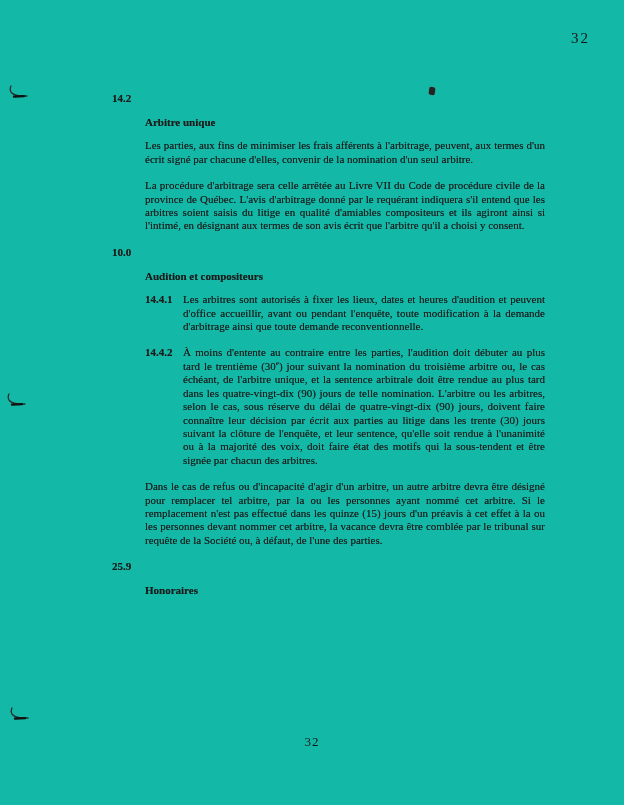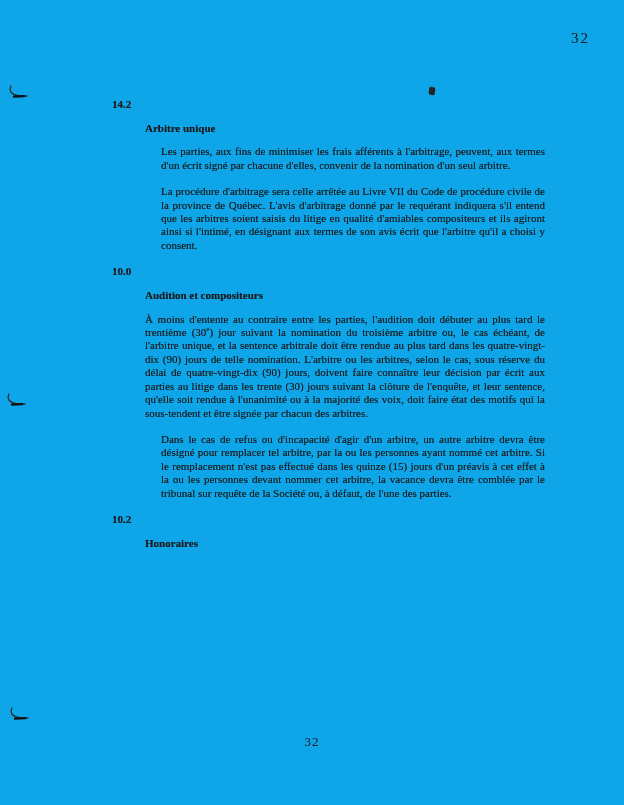--- a/index.html
+++ b/index.html
@@ -4,44 +4,44 @@
 <style>
   html, body { margin: 0; padding: 0; }
   body {
     width: 624px; height: 805px;
     background: #e8e8e8;
     font-family: "Liberation Serif", serif;
   }
   .page {
     position: relative;
     width: 624px; height: 805px;
-    background: #0ea5e9;
+    background: #14b8a6;
     overflow: hidden;
     color: #1b1b1b;
   }
   
   .pg-top {
     position: absolute; top: 30px; right: 34px;
     font-size: 15px; letter-spacing: 2px; color: #161616;
   }
   .pg-bottom {
     position: absolute; top: 734px; left: 0; width: 624px;
     text-align: center; font-size: 13px; letter-spacing: 1px; color: #161616;
   }
   
   .content {
-    position: absolute; left: 112px; top: 98px; width: 433px;
+    position: absolute; left: 112px; top: 92px; width: 433px;
     font-size: 11px; line-height: 13.4px;
     text-shadow: 0 0 0.5px rgba(25,25,25,0.6);
   }
   .sec-head { display: flex; font-weight: bold; margin: 0 0 10px 0; }
   .sec-num  { flex: 0 0 33px; }
   .sec-title{ flex: 1; margin-top: 24px; }
   .sec-body {
-    margin: 0 0 13px 49px;
+    margin: 0 0 13px 33px;
     text-align: justify;
   }
   .sub {
     display: flex; margin: 0 0 13px 33px;
   }
   .sub-num { flex: 0 0 38px; font-weight: bold; }
   .sub-text{ flex: 1; text-align: justify; margin: 0; }
   sup { font-size: 7px; line-height: 0; vertical-align: super; }
   
   .pen-mark { position: absolute; width: 22px; height: 16px; }
@@ -91,34 +91,39 @@
     <section>
       <p class="sec-body">La procédure d'arbitrage sera celle arrêtée au Livre VII du Code de procédure civile de la province de Québec. L'avis d'arbitrage donné par le requérant indiquera s'il entend que les arbitres soient saisis du litige en qualité d'amiables compositeurs et ils agiront ainsi si l'intimé, en désignant aux termes de son avis écrit que l'arbitre qu'il a choisi y consent.</p>
     </section>
 
     <section>
       <div class="sec-head">
         <span class="sec-num">10.0</span>
         <span class="sec-title">Audition et compositeurs</span>
       </div>
 
+      <div class="sub">
+        <span class="sub-num">14.4.1</span>
+        <p class="sub-text">Les arbitres sont autorisés à fixer les lieux, dates et heures d'audition et peuvent d'office accueillir, avant ou pendant l'enquête, toute modification à la demande d'arbitrage ainsi que toute demande reconventionnelle.</p>
+      </div>
 
       <div class="sub">
+        <span class="sub-num">14.4.2</span>
         <p class="sub-text"><span>À moins d'entente au contraire entre les parties, l'audition doit débuter au plus tard le trentième (30</span><sup>e</sup><span>) jour suivant la nomination du troisième arbitre ou, le cas échéant, de l'arbitre unique, et la sentence arbitrale doit être rendue au plus tard dans les quatre-vingt-dix (90) jours de telle nomination. L'arbitre ou les arbitres, selon le cas, sous réserve du délai de quatre-vingt-dix (90) jours, doivent faire connaître leur décision par écrit aux parties au litige dans les trente (30) jours suivant la clôture de l'enquête, et leur sentence, qu'elle soit rendue à l'unanimité ou à la majorité des voix, doit faire état des motifs qui la sous-tendent et être signée par chacun des arbitres.</span></p>
       </div>
 
     </section>
 
     <section>
       <p class="sec-body">Dans le cas de refus ou d'incapacité d'agir d'un arbitre, un autre arbitre devra être désigné pour remplacer tel arbitre, par la ou les personnes ayant nommé cet arbitre. Si le remplacement n'est pas effectué dans les quinze (15) jours d'un préavis à cet effet à la ou les personnes devant nommer cet arbitre, la vacance devra être comblée par le tribunal sur requête de la Société ou, à défaut, de l'une des parties.</p>
     </section>
 
     <section>
       <div class="sec-head">
-        <span class="sec-num">10.2</span>
+        <span class="sec-num">25.9</span>
         <span class="sec-title">Honoraires</span>
       </div>
     </section>
 
   </main>
 
   <div class="pg-bottom">32</div>
 
 </div>
 

